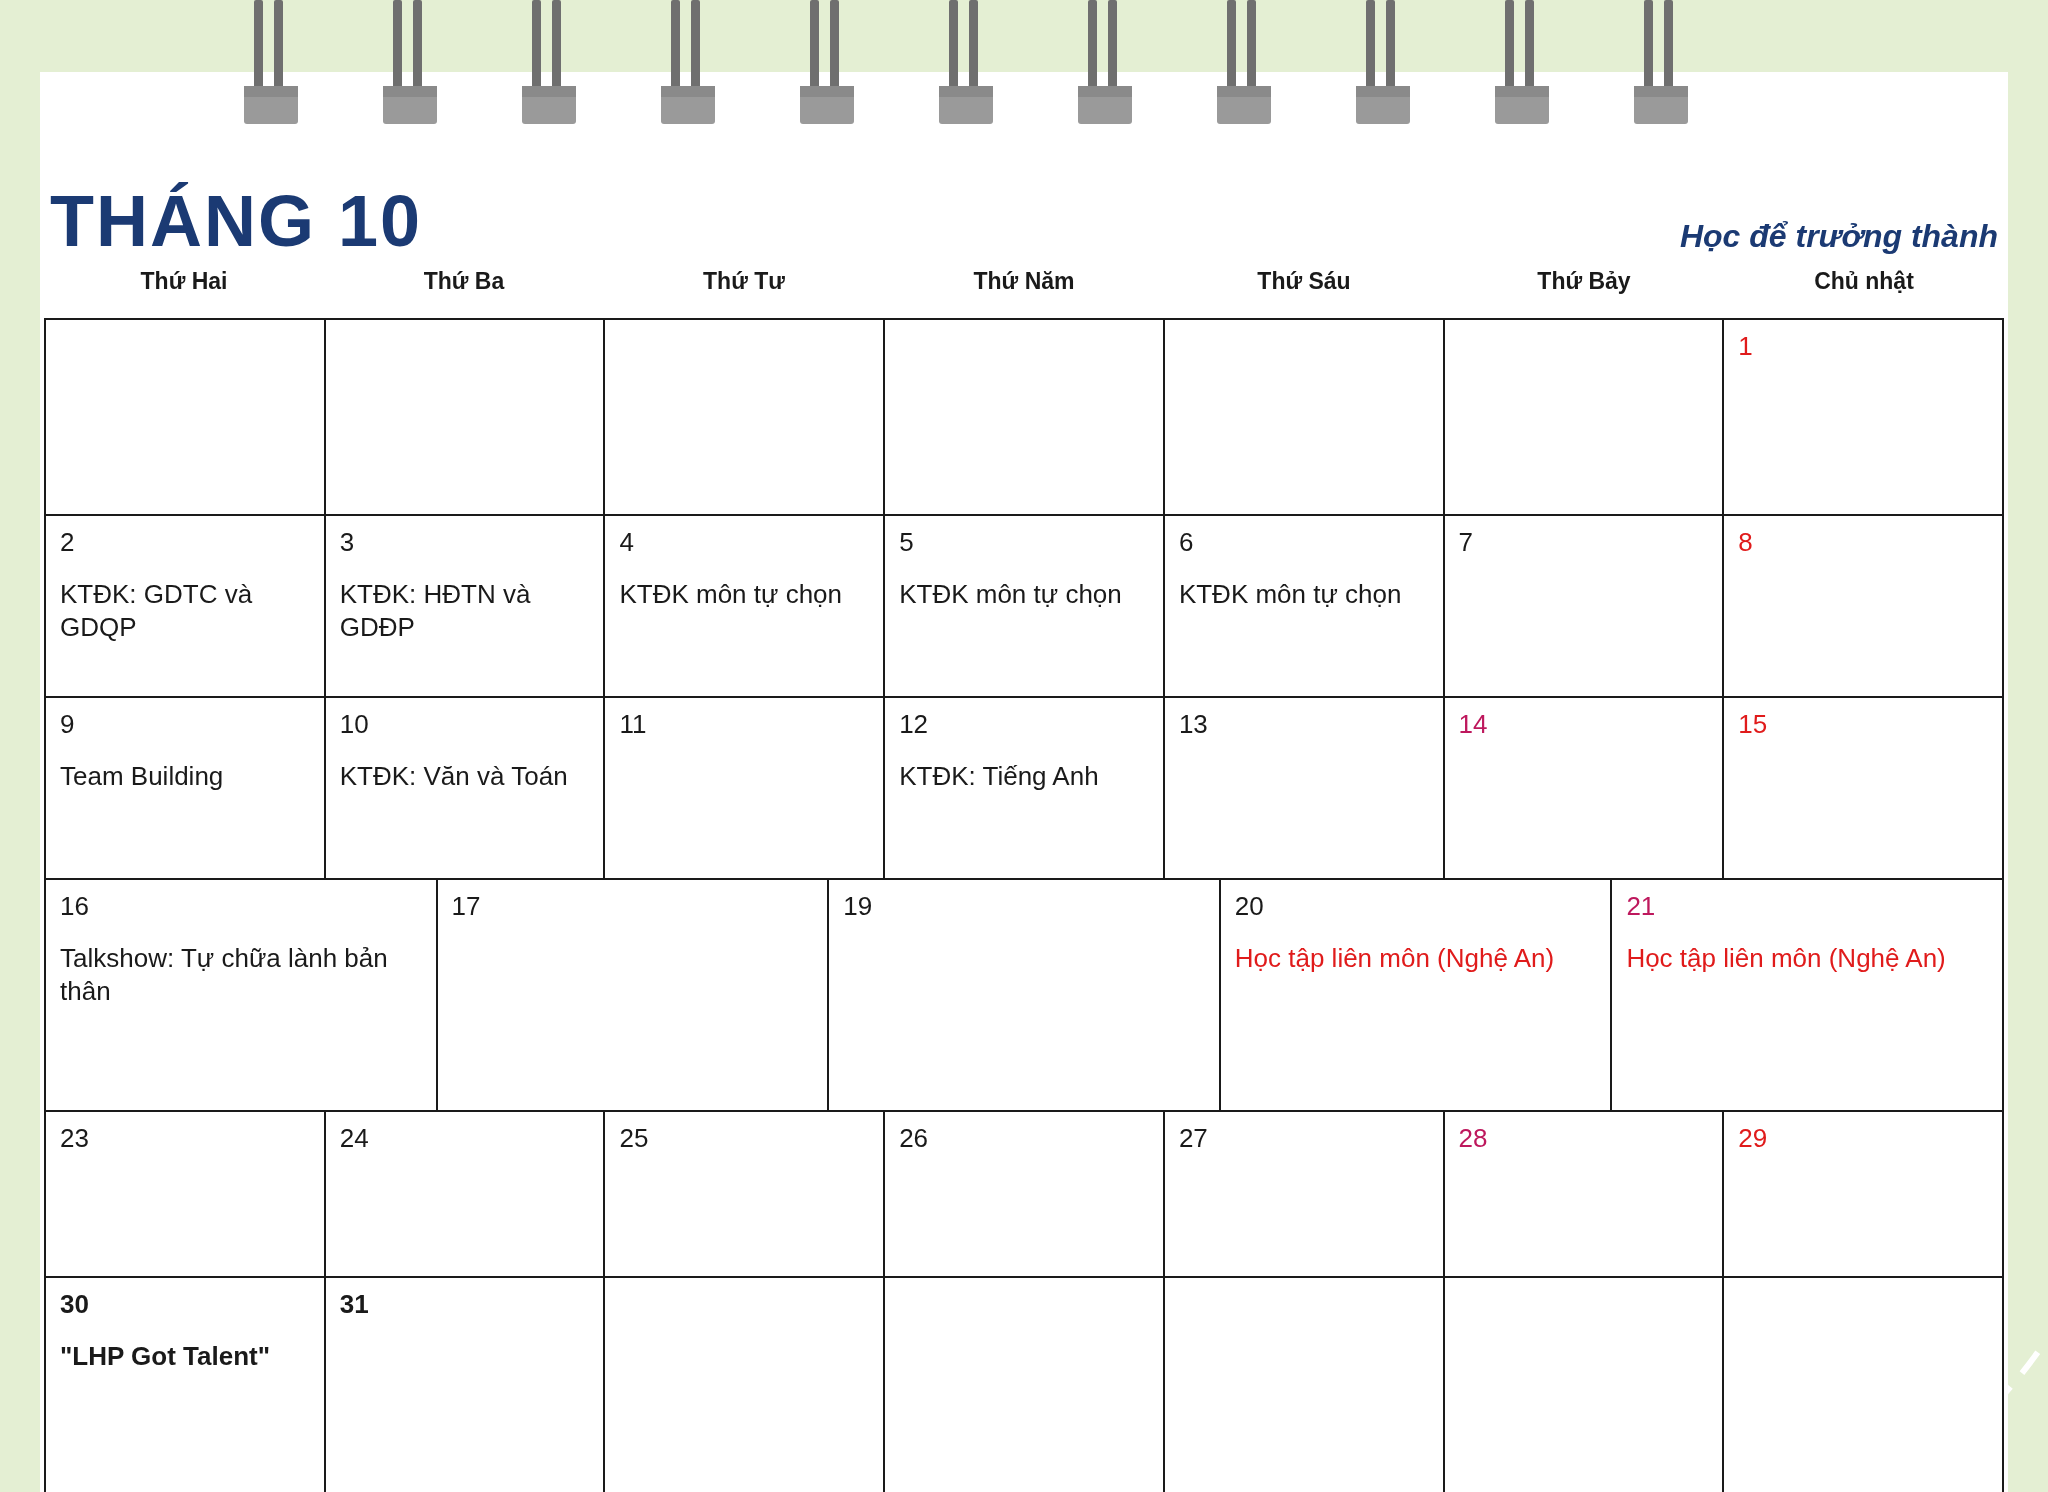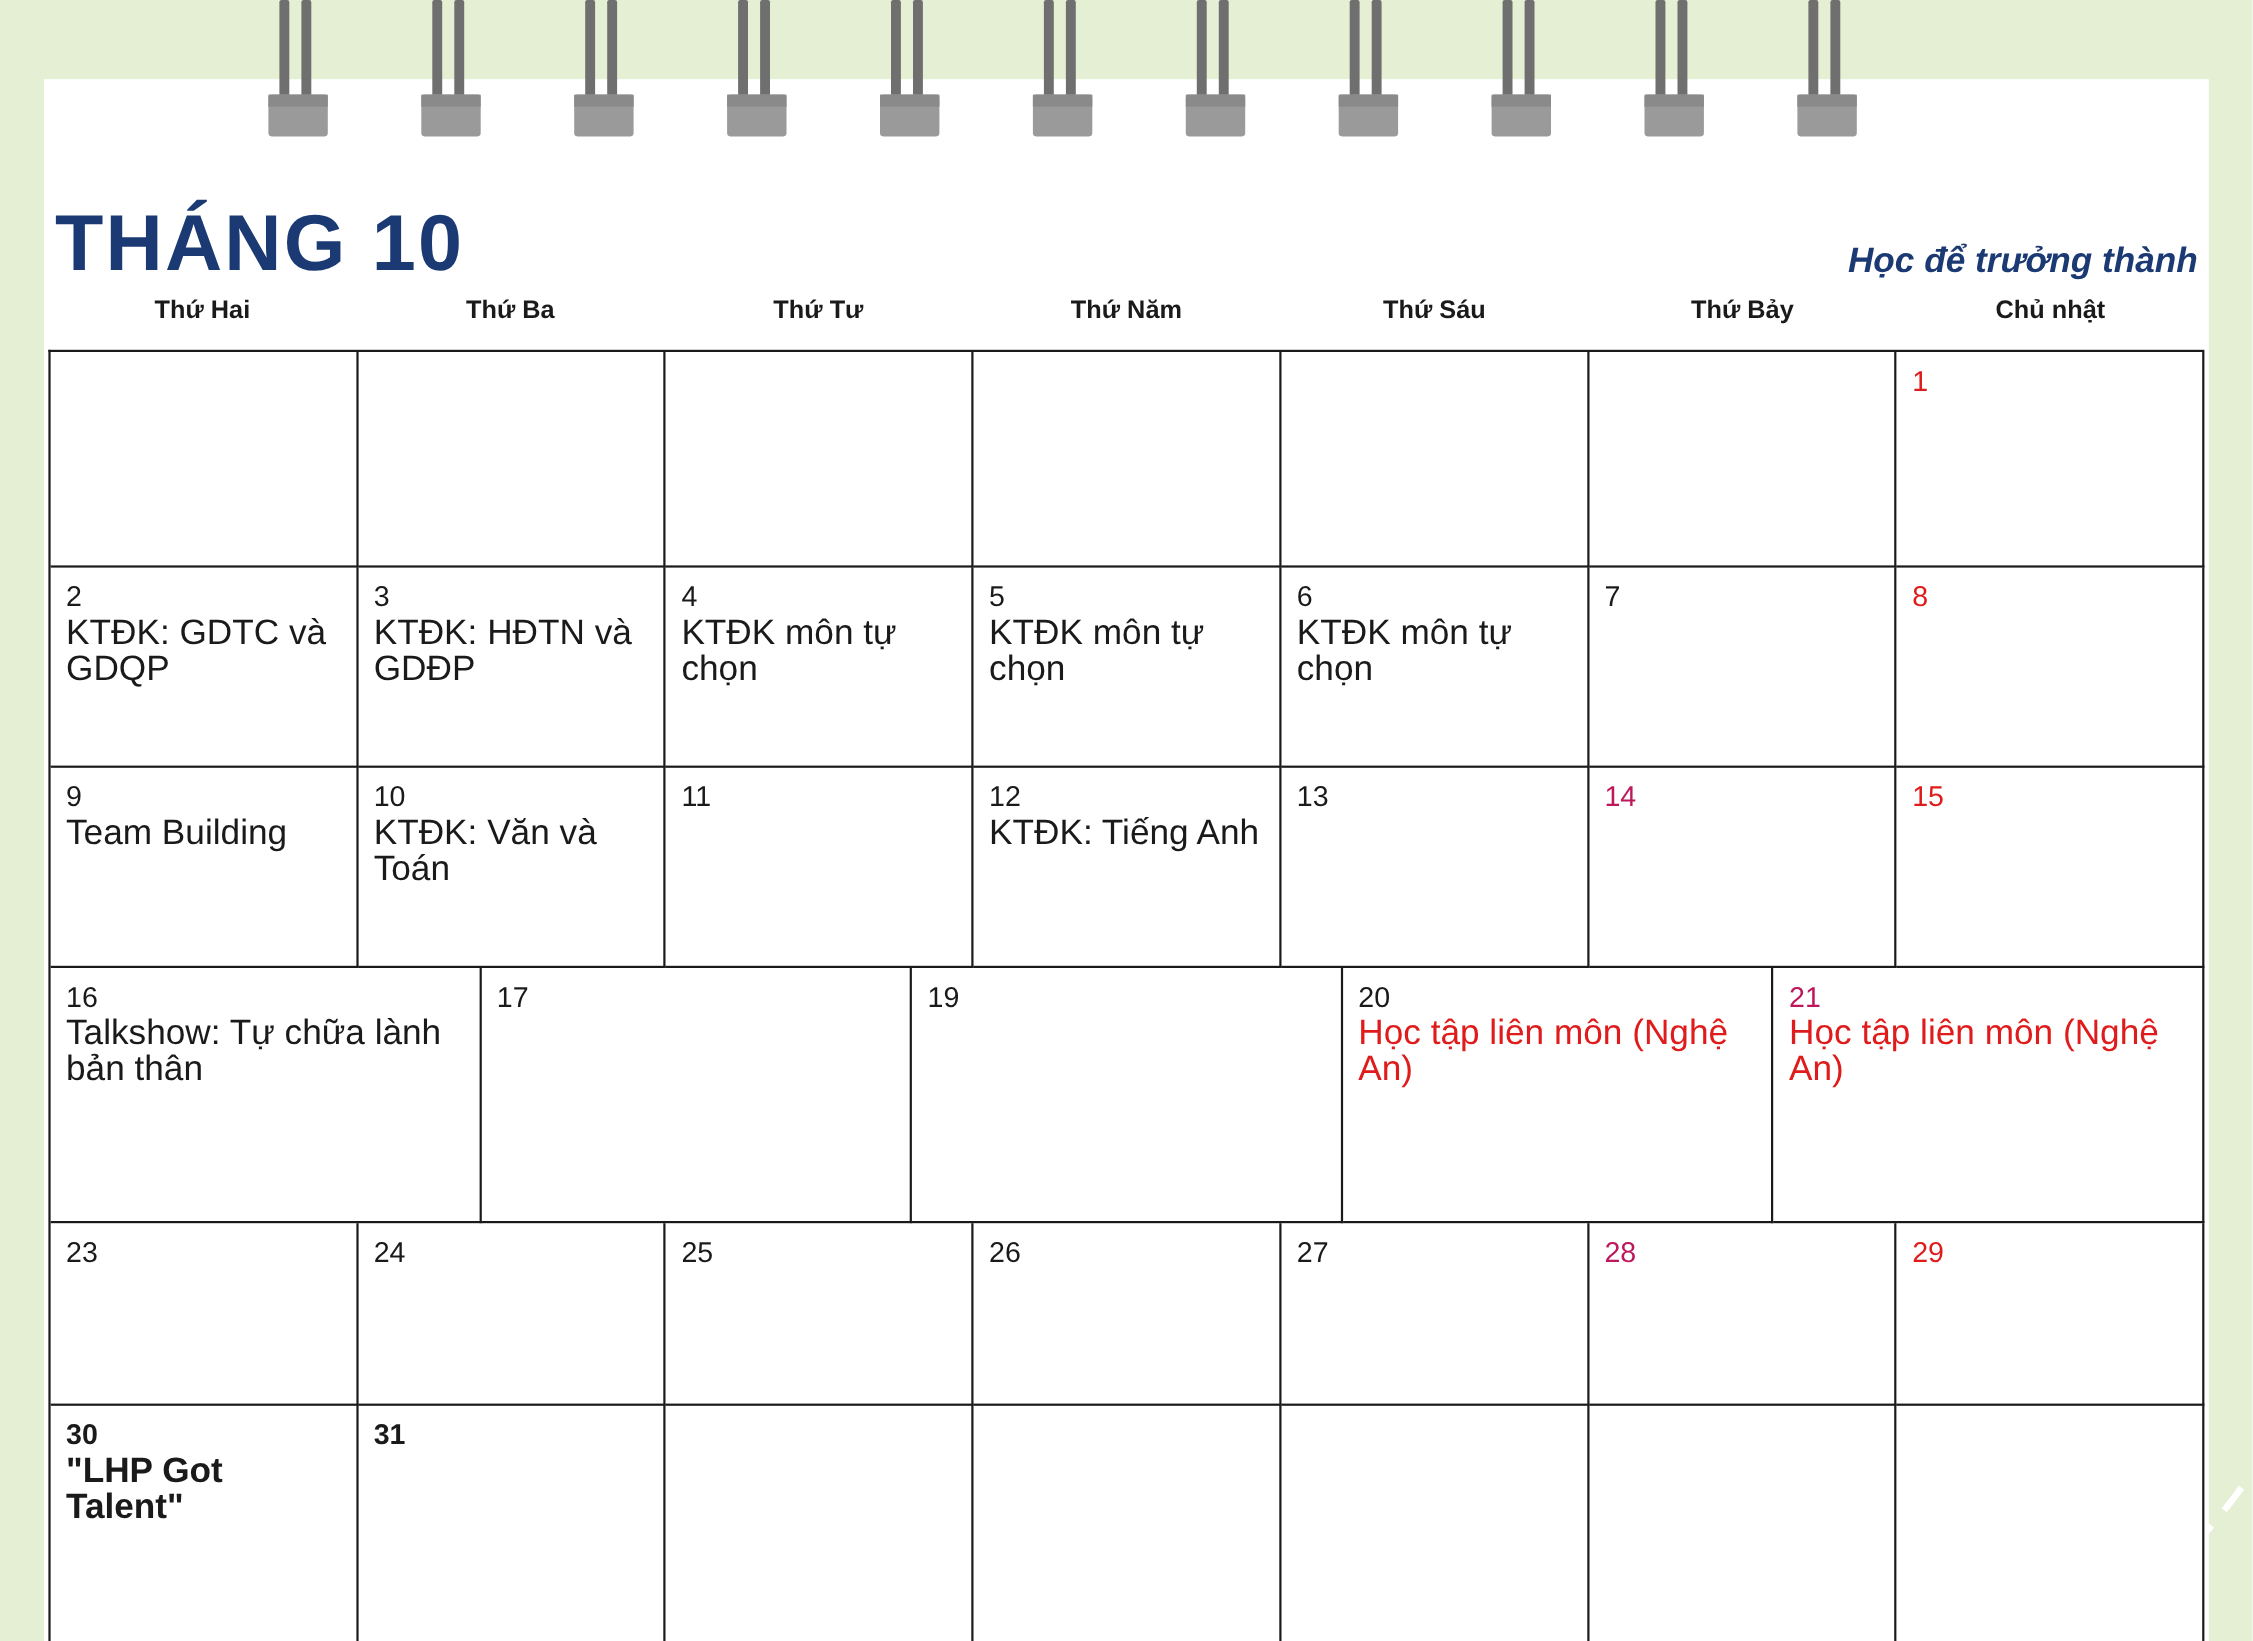--- a/index.html
+++ b/index.html
@@ -158,22 +158,22 @@
   .week.r5 .cell { height: 240px; font-weight: bold; }
 
   .daynum {
     font-size: 26px;
     color: #1a1a1a;
     line-height: 32px;
   }
   .daynum.sat { color: #be185d; }
   .daynum.sun { color: #e01b1b; }
   .evt {
-    margin-top: 0;
-    font-size: 32px;
+    margin-top: 20px;
+    font-size: 26px;
     line-height: 33px;
     color: #1a1a1a;
     word-wrap: break-word;
   }
   .evt.red { color: #e01b1b; }
 </style>
 </head>
 <body>
 
 <div id="page">

